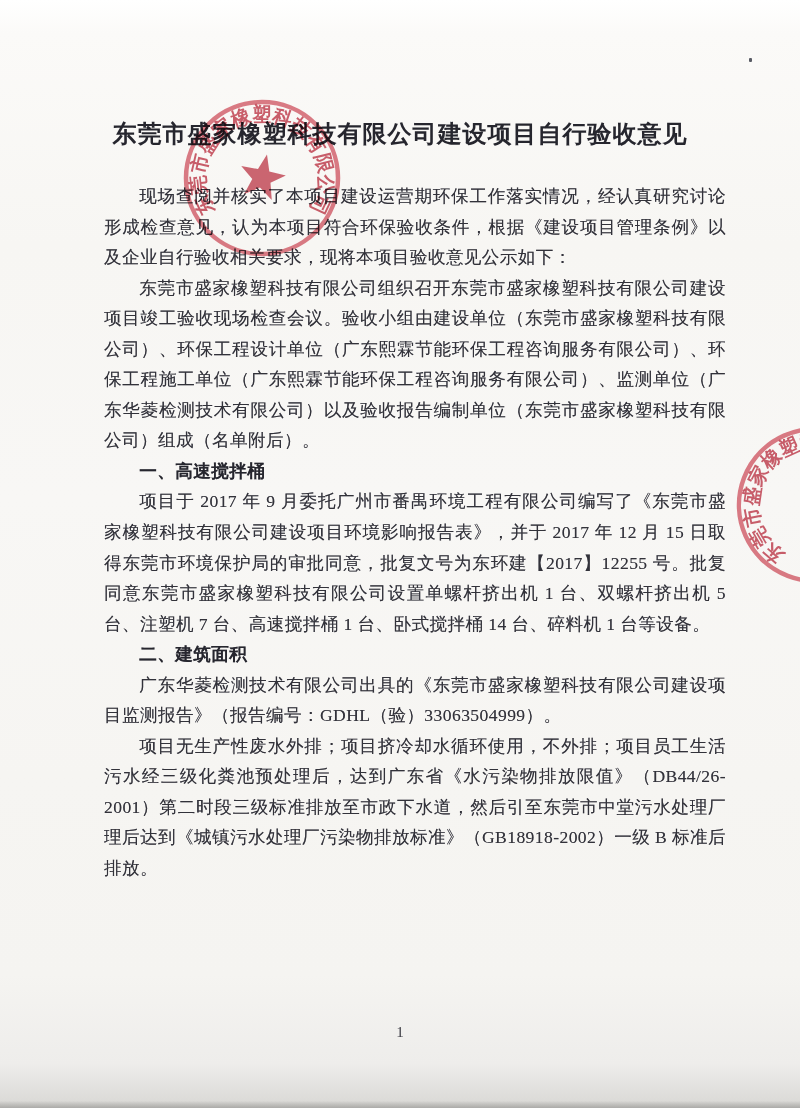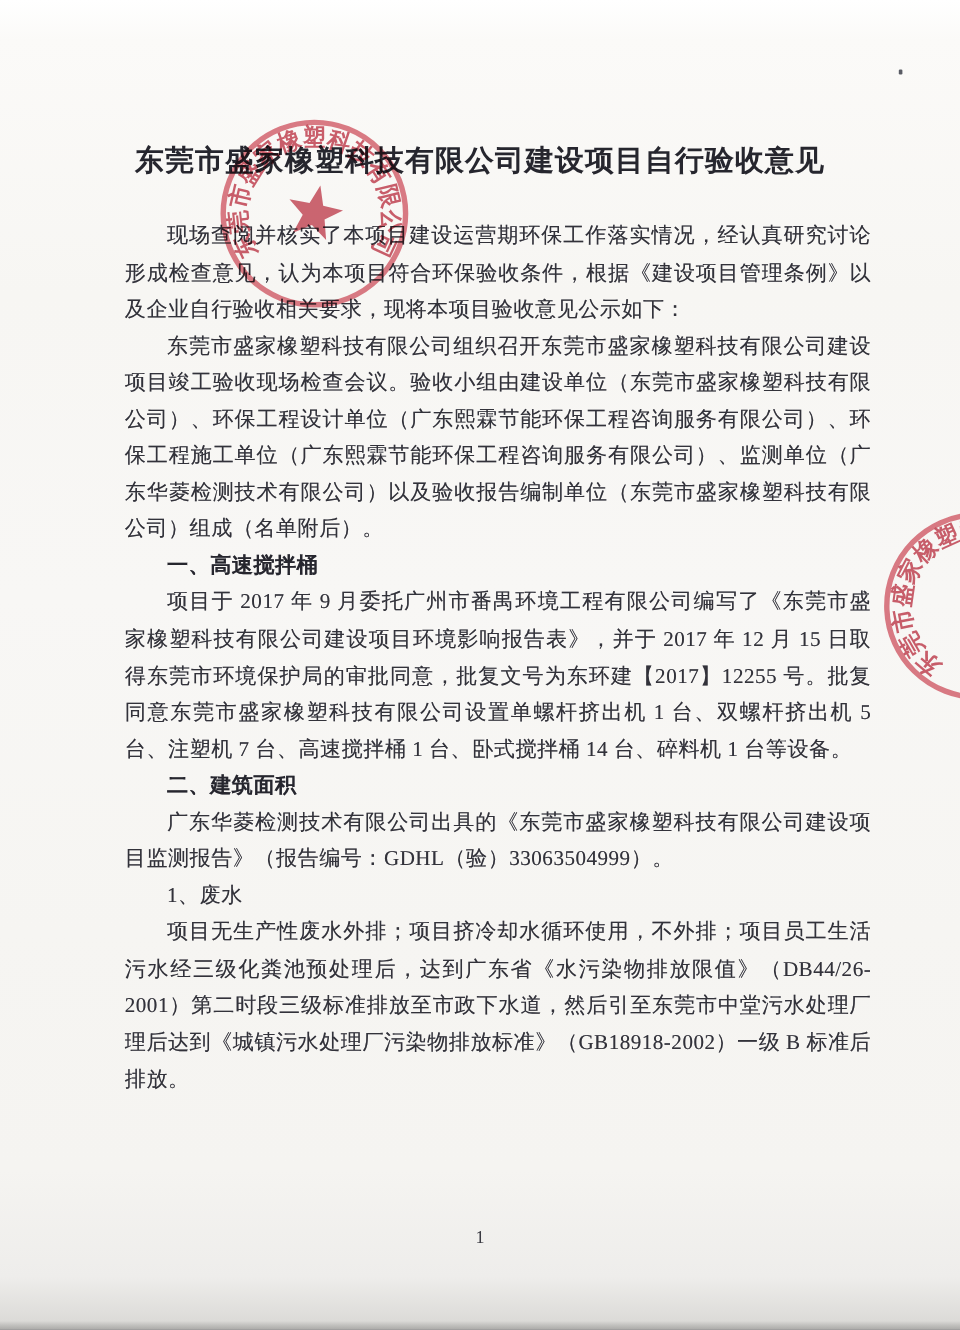--- a/index.html
+++ b/index.html
@@ -77,21 +77,20 @@
 
   <div class="doc-title">东莞市盛家橡塑科技有限公司建设项目自行验收意见</div>
 
   <div class="body-text">
     <div class="para">现场查阅并核实了本项目建设运营期环保工作落实情况，经认真研究讨论形成检查意见，认为本项目符合环保验收条件，根据《建设项目管理条例》以及企业自行验收相关要求，现将本项目验收意见公示如下：</div>
     <div class="para">东莞市盛家橡塑科技有限公司组织召开东莞市盛家橡塑科技有限公司建设项目竣工验收现场检查会议。验收小组由建设单位（东莞市盛家橡塑科技有限公司）、环保工程设计单位（广东熙霖节能环保工程咨询服务有限公司）、环保工程施工单位（广东熙霖节能环保工程咨询服务有限公司）、监测单位（广东华菱检测技术有限公司）以及验收报告编制单位（东莞市盛家橡塑科技有限公司）组成（名单附后）。</div>
     <div class="heading">一、高速搅拌桶</div>
     <div class="para">项目于 2017 年 9 月委托广州市番禺环境工程有限公司编写了《东莞市盛家橡塑科技有限公司建设项目环境影响报告表》，并于 2017 年 12 月 15 日取得东莞市环境保护局的审批同意，批复文号为东环建【2017】12255 号。批复同意东莞市盛家橡塑科技有限公司设置单螺杆挤出机 1 台、双螺杆挤出机 5 台、注塑机 7 台、高速搅拌桶 1 台、卧式搅拌桶 14 台、碎料机 1 台等设备。</div>
     <div class="heading">二、建筑面积</div>
     <div class="para">广东华菱检测技术有限公司出具的《东莞市盛家橡塑科技有限公司建设项目监测报告》（报告编号：GDHL（验）33063504999）。</div>
-    <div class="subheading">1、废水</div>
     <div class="para">项目无生产性废水外排；项目挤冷却水循环使用，不外排；项目员工生活污水经三级化粪池预处理后，达到广东省《水污染物排放限值》（DB44/26-2001）第二时段三级标准排放至市政下水道，然后引至东莞市中堂污水处理厂理后达到《城镇污水处理厂污染物排放标准》（GB18918-2002）一级 B 标准后排放。</div>
   </div>
 
   <div class="page-number">1</div>
 
   <div class="stamp stamp-main">
     <svg width="170" height="170" viewBox="0 0 170 170">
       <defs>
         <path id="sealArc1" d="M 38.3,117.7 A 57,57 0 1 1 131.7,117.7" fill="none"></path>
       </defs>

